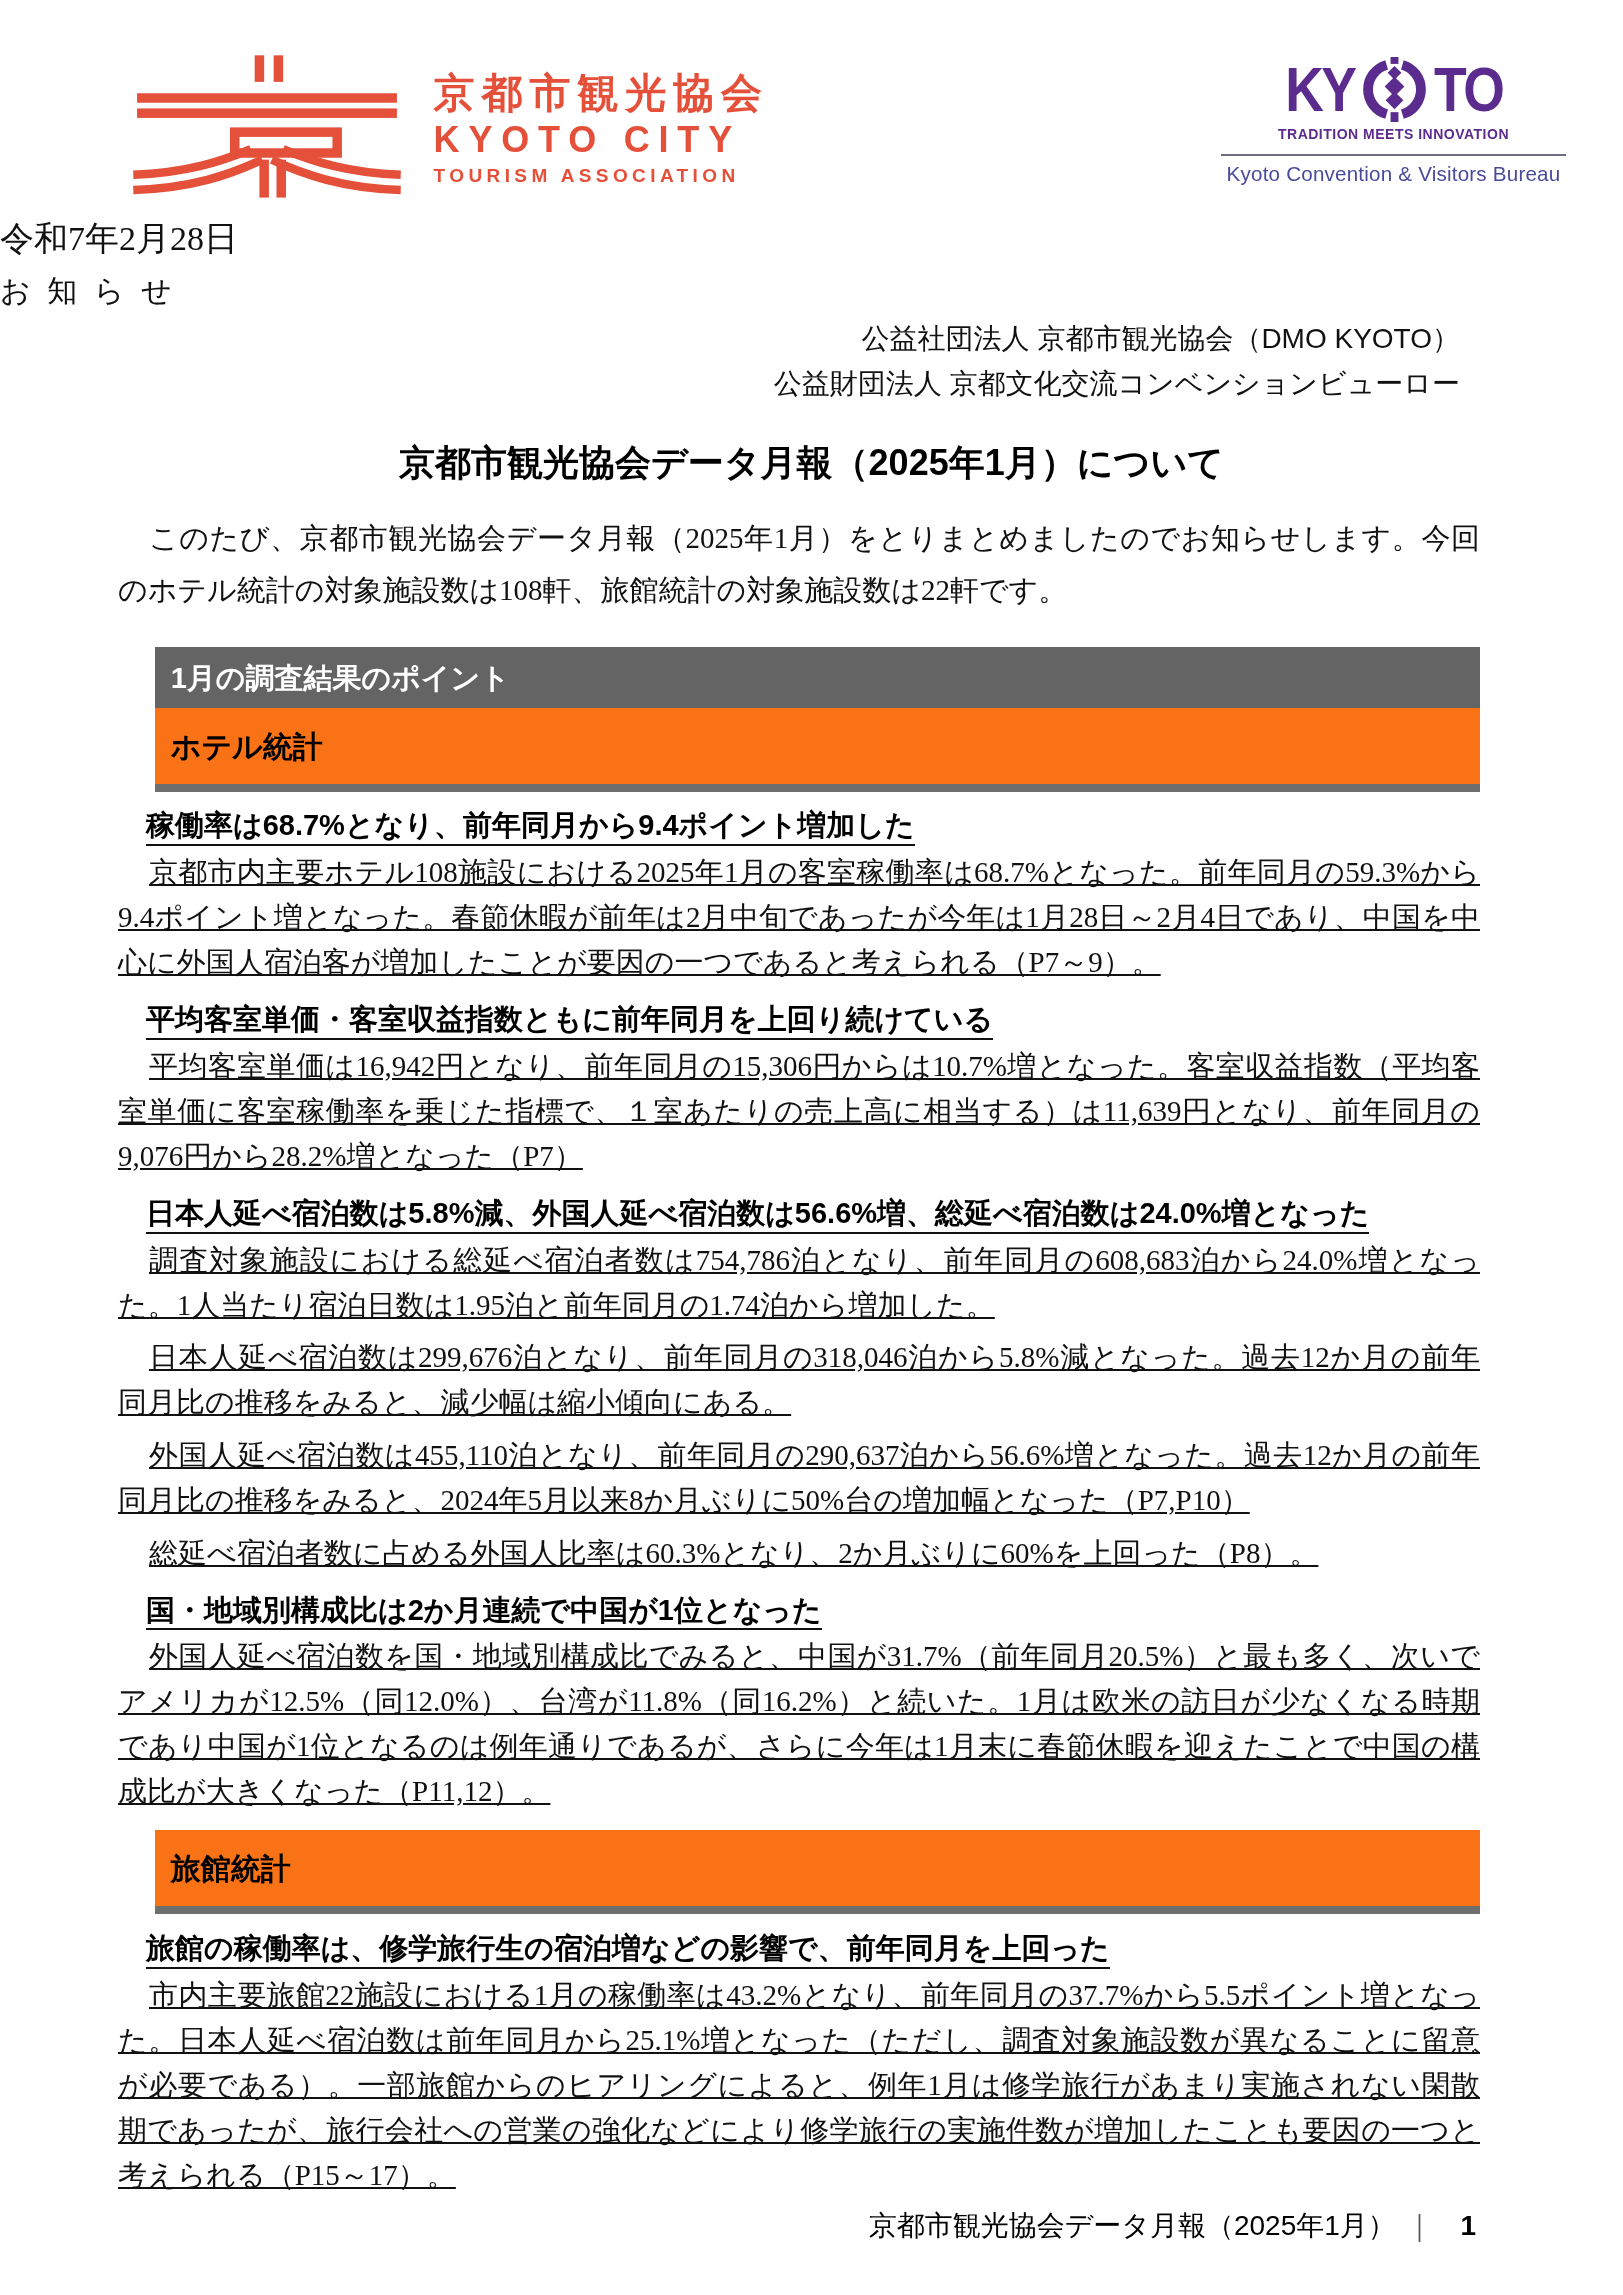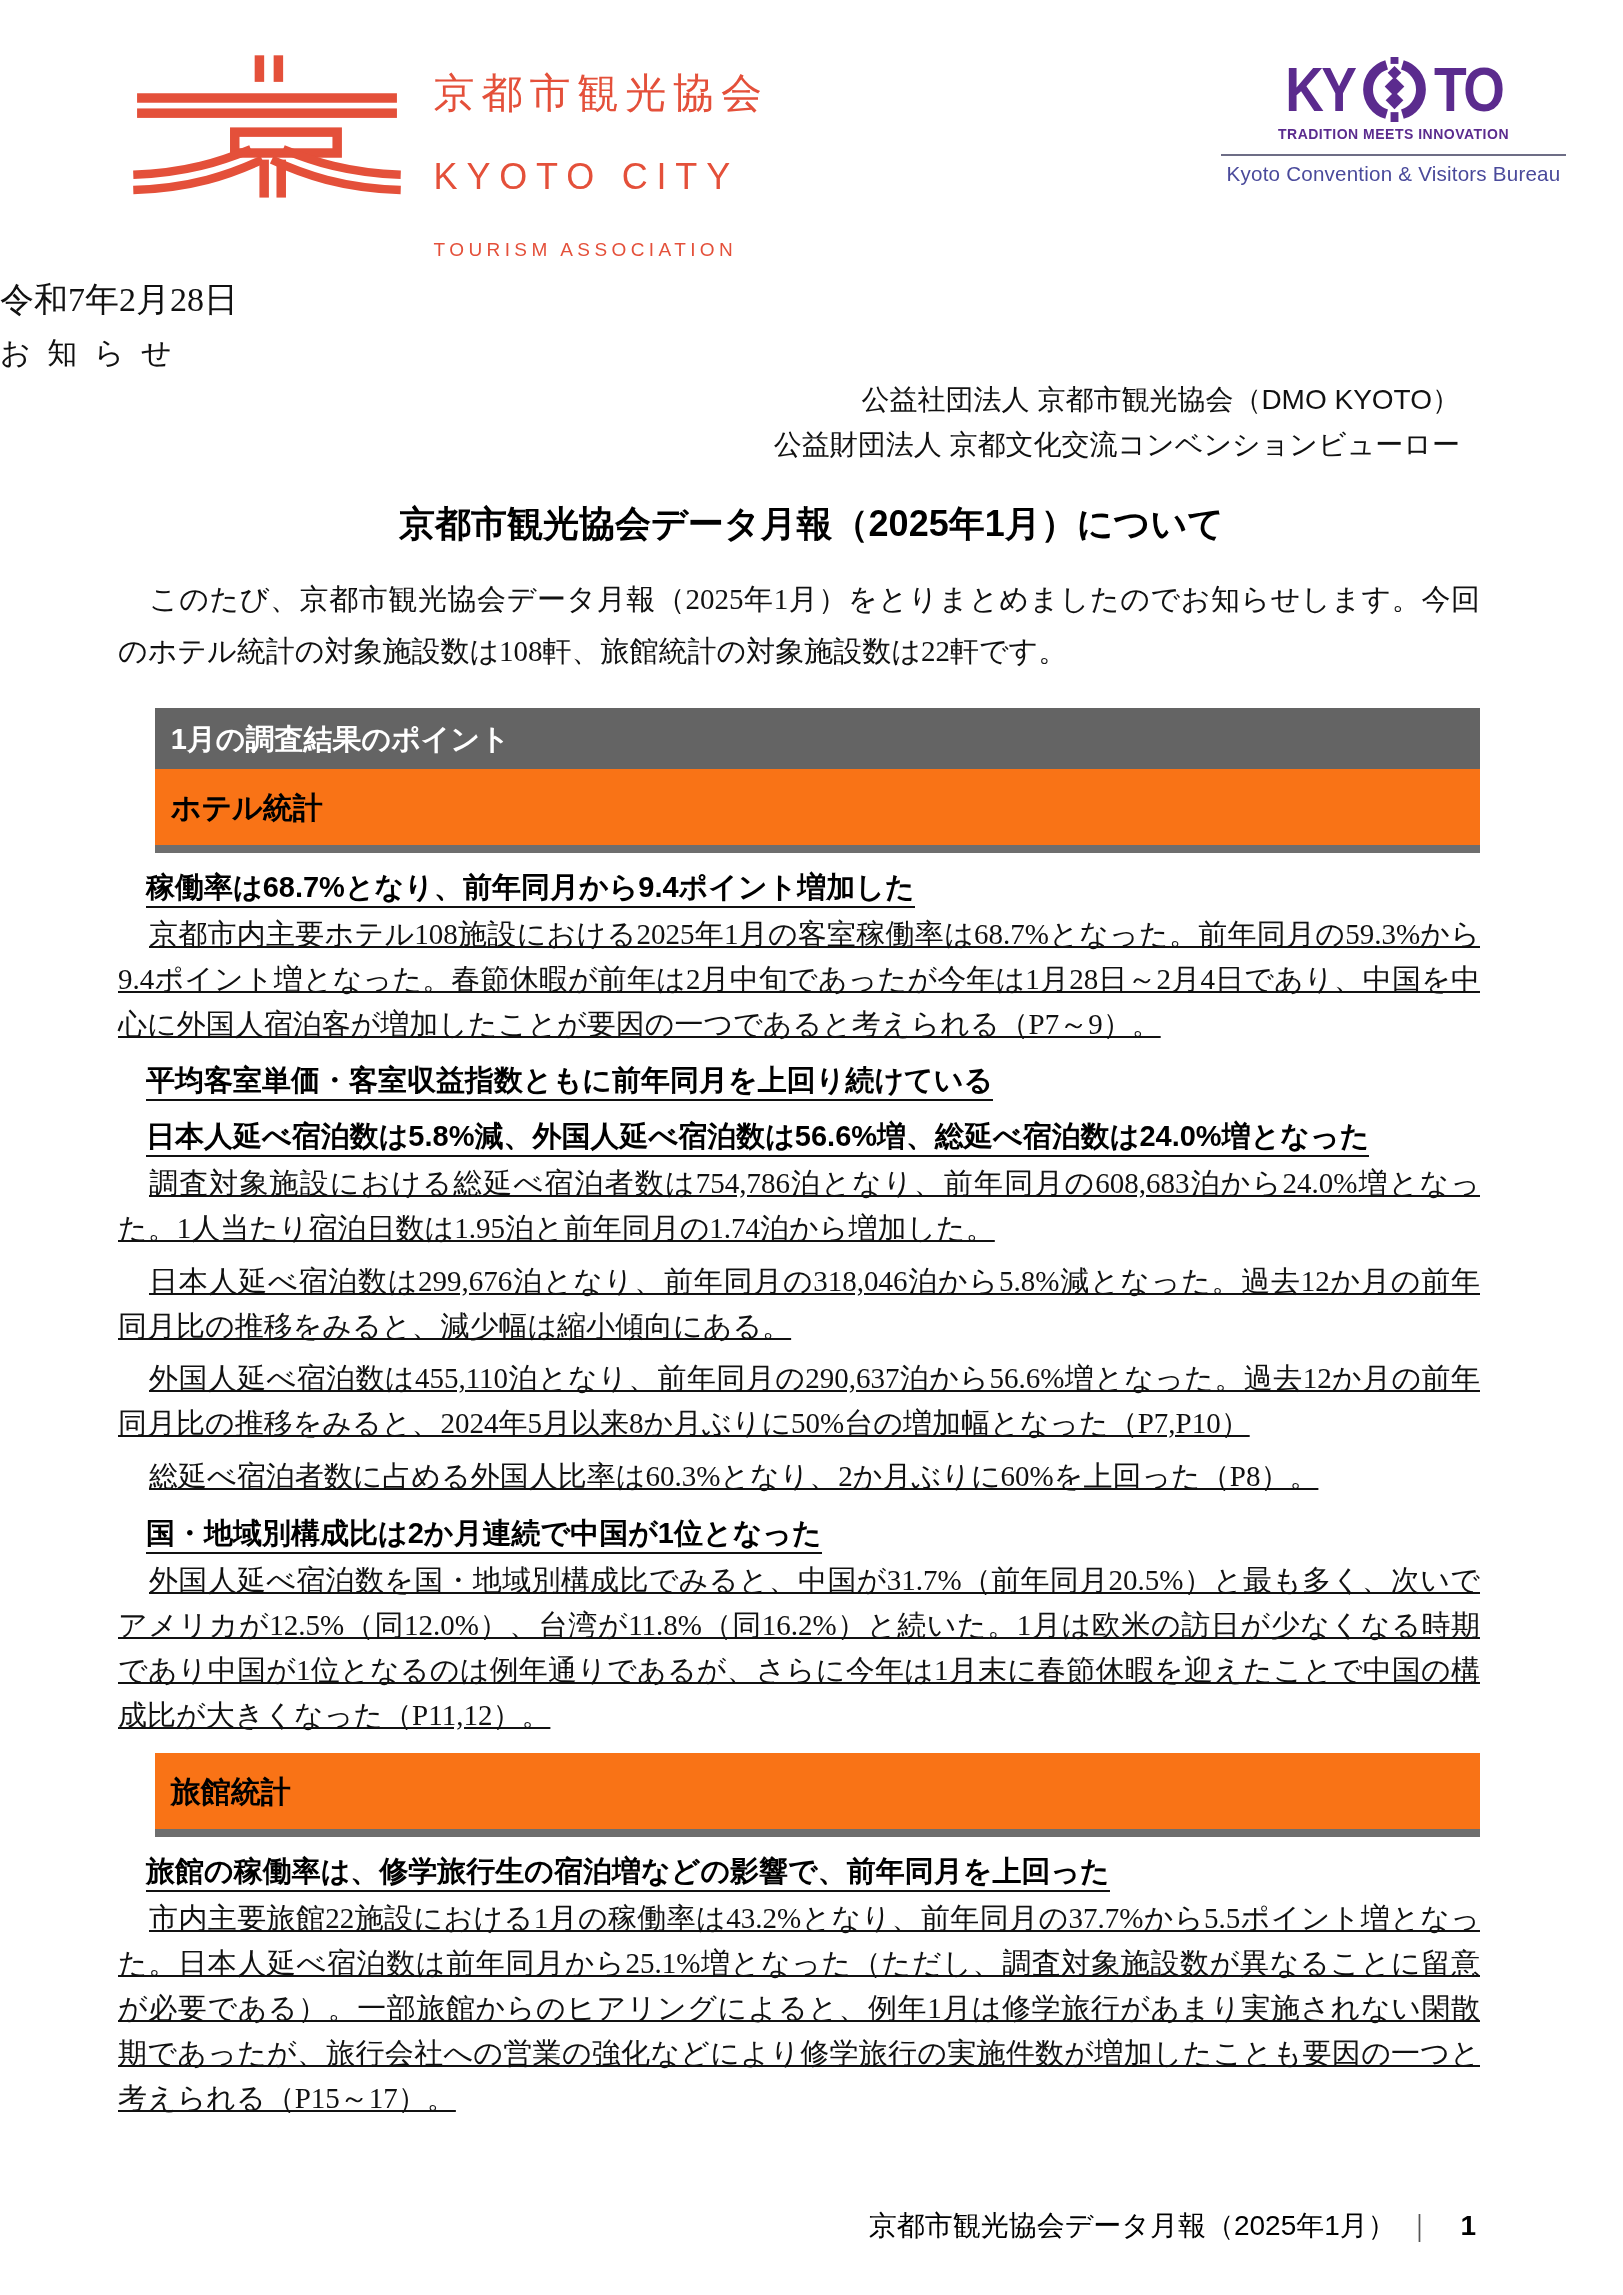--- a/index.html
+++ b/index.html
@@ -13,21 +13,21 @@
     color:#111;
   }
   
   .header-row{
     display:flex;justify-content:space-between;align-items:flex-start;
     padding:51px 57px 0 120px;
   }
   .tca-logo{display:flex;align-items:flex-start;gap:19.6px;}
   .kyo-mark{display:block;margin-top:2px;}
   .tca-text{display:flex;flex-direction:column;margin-top:21.6px;color:#E4503A;
-    font-family:"Liberation Sans","DejaVu Sans",sans-serif;font-weight:normal;line-height:1;gap:37px;}
+    font-family:"Liberation Sans","DejaVu Sans",sans-serif;font-weight:bold;line-height:1;}
   .tca-jp{font-size:41px;letter-spacing:6.9px;}
   .tca-en1{font-size:36px;letter-spacing:8.8px;margin-top:8.8px;}
   .tca-en2{font-size:19px;letter-spacing:4.4px;margin-top:7.8px;}
   .kcvb-logo{width:345px;margin-top:5.9px;text-align:center;
     font-family:"Liberation Sans","DejaVu Sans",sans-serif;}
   .kcvb-wordmark{display:flex;align-items:center;justify-content:center;gap:2px;
     color:#5B2B8E;font-weight:bold;line-height:1;}
   .kcvb-ky,.kcvb-to{font-size:63px;letter-spacing:-2.9px;transform:scaleX(.85);font-weight:bold;}
   .kcvb-tagline{color:#5B2B8E;font-weight:bold;font-size:14px;letter-spacing:0.5px;margin-top:3.9px;}
   .kcvb-rule{height:2px;background:#6d6d86;margin:11.8px 0 6.9px;}
@@ -133,20 +133,21 @@
       <div class="points-bar">1月の調査結果のポイント</div>
       <div class="stat-band">ホテル統計</div>
     </div>
 
     <h3 class="point-heading">
       <span>稼働率は68.7%となり、前年同月から9.4ポイント増加した</span></h3>
     <p class="body-par">京都市内主要ホテル108施設における2025年1月の客室稼働率は68.7%となった。前年同月の59.3%から9.4ポイント増となった。春節休暇が前年は2月中旬であったが今年は1月28日～2月4日であり、中国を中心に外国人宿泊客が増加したことが要因の一つであると考えられる（P7～9）。</p>
 
     <h3 class="point-heading">
       <span>平均客室単価・客室収益指数ともに前年同月を上回り続けている</span></h3>
+    <p class="body-par">平均客室単価は16,942円となり、前年同月の15,306円からは10.7%増となった。客室収益指数（平均客室単価に客室稼働率を乗じた指標で、１室あたりの売上高に相当する）は11,639円となり、前年同月の9,076円から28.2%増となった（P7）</p>
 
     <h3 class="point-heading">
       <span>日本人延べ宿泊数は5.8%減、外国人延べ宿泊数は56.6%増、総延べ宿泊数は24.0%増となった</span></h3>
     <p class="body-par">調査対象施設における総延べ宿泊者数は754,786泊となり、前年同月の608,683泊から24.0%増となった。1人当たり宿泊日数は1.95泊と前年同月の1.74泊から増加した。</p>
     <p class="body-par">日本人延べ宿泊数は299,676泊となり、前年同月の318,046泊から5.8%減となった。過去12か月の前年同月比の推移をみると、減少幅は縮小傾向にある。</p>
     <p class="body-par">外国人延べ宿泊数は455,110泊となり、前年同月の290,637泊から56.6%増となった。過去12か月の前年同月比の推移をみると、2024年5月以来8か月ぶりに50%台の増加幅となった（P7,P10）</p>
     <p class="body-par">総延べ宿泊者数に占める外国人比率は60.3%となり、2か月ぶりに60%を上回った（P8）。</p>
 
     <h3 class="point-heading">
       <span>国・地域別構成比は2か月連続で中国が1位となった</span></h3>

